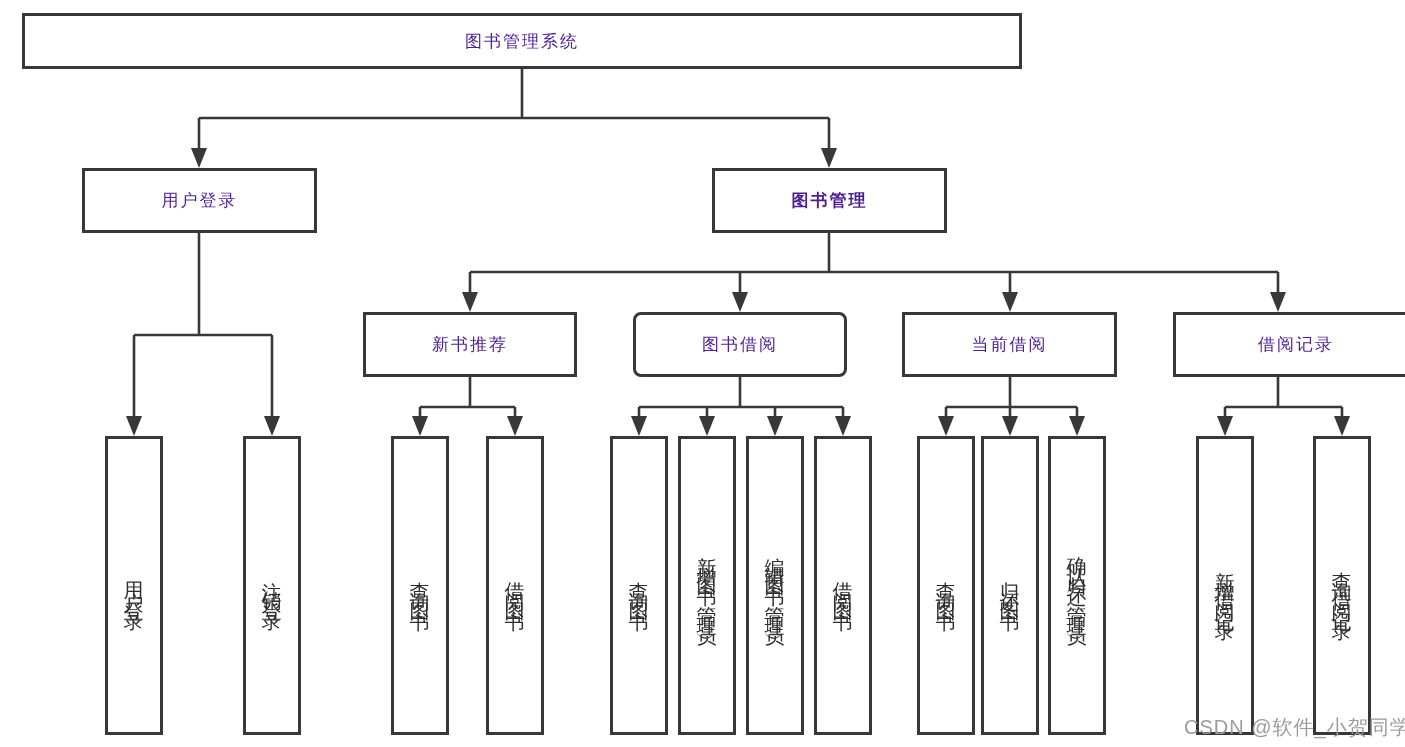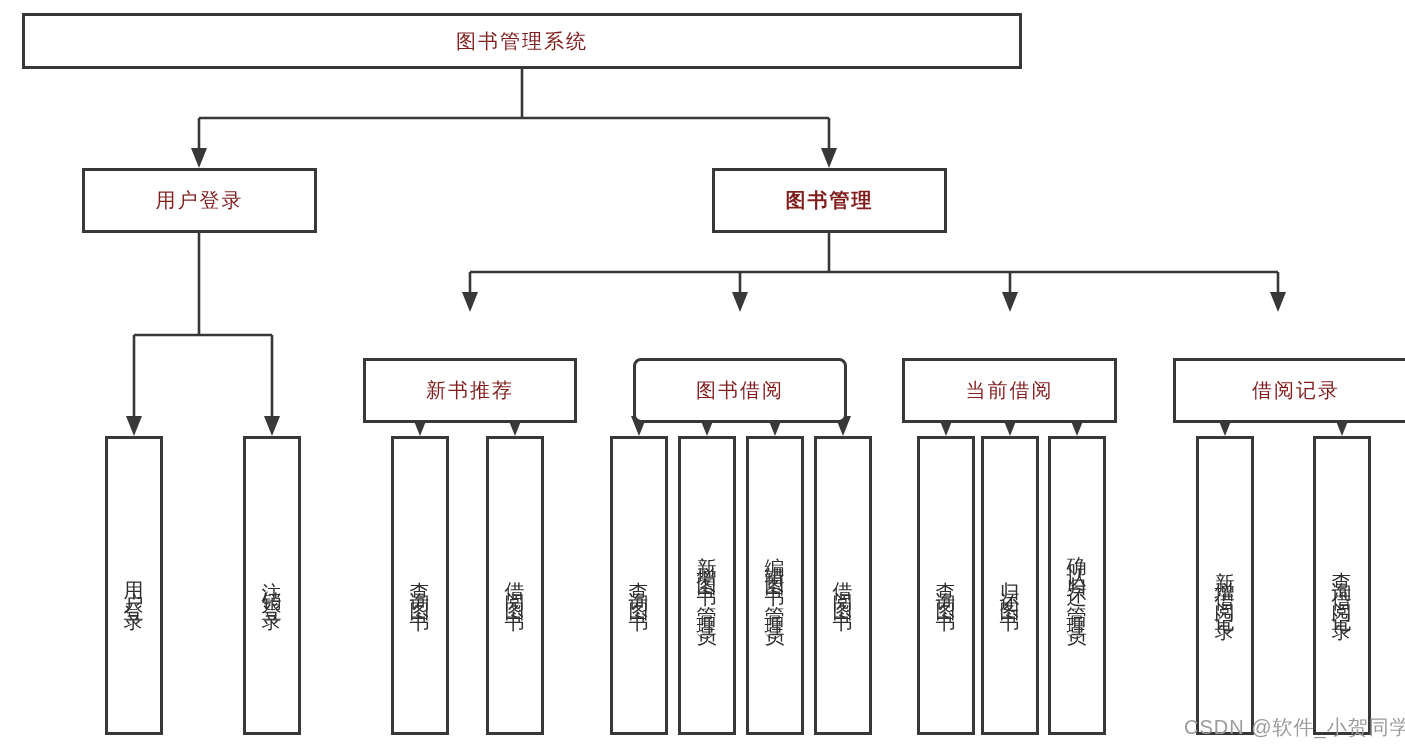--- a/index.html
+++ b/index.html
@@ -26,30 +26,30 @@
   .node {
     position: absolute;
     box-sizing: border-box;
     border: 3px solid #383838;
     background: #ffffff;
     display: flex;
     align-items: center;
     justify-content: center;
   }
   .hlabel {
-    font-size: 20px;
+    font-size: 17px;
     letter-spacing: 2px;
     white-space: nowrap;
-    color: #7f1d1d;
+    color: #4c1d95;
   }
   .node.root   { left: 22px;  top: 13px;  width: 1000px; height: 56px; }
   .node.lv1    { top: 168px; height: 65px; width: 235px; }
   .node.lv1.a  { left: 82px; }
   .node.lv1.b  { left: 712px; font-weight: bold; }
-  .node.lv2    { top: 312px; height: 65px; margin-top: 46px; }
+  .node.lv2    { top: 312px; height: 65px; }
   .node.lv2.a  { left: 363px;  width: 214px; }
   .node.lv2.b  { left: 633px;  width: 214px; border-radius: 8px; }
   .node.lv2.c  { left: 902px;  width: 215px; align-items: center; }
   .node.lv2.d  { left: 1173px; width: 246px; }
   .node.leaf   { top: 436px; height: 299px; width: 58px; }
   .vlabel {
     writing-mode: vertical-rl;
     text-orientation: mixed;
     font-size: 20px;
     line-height: 1.0;

